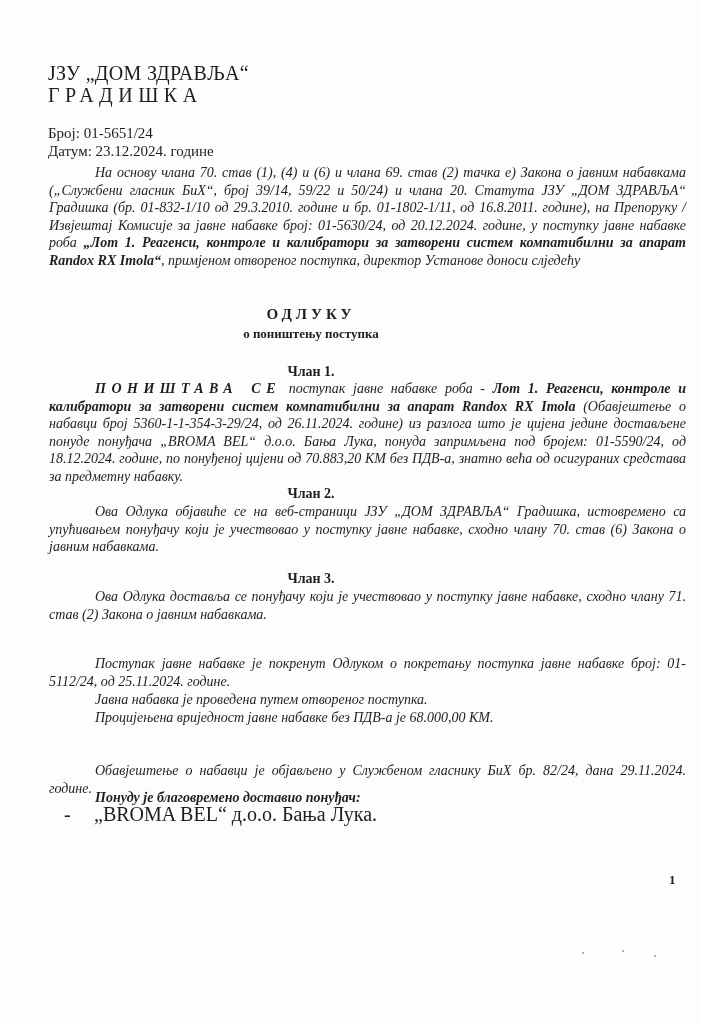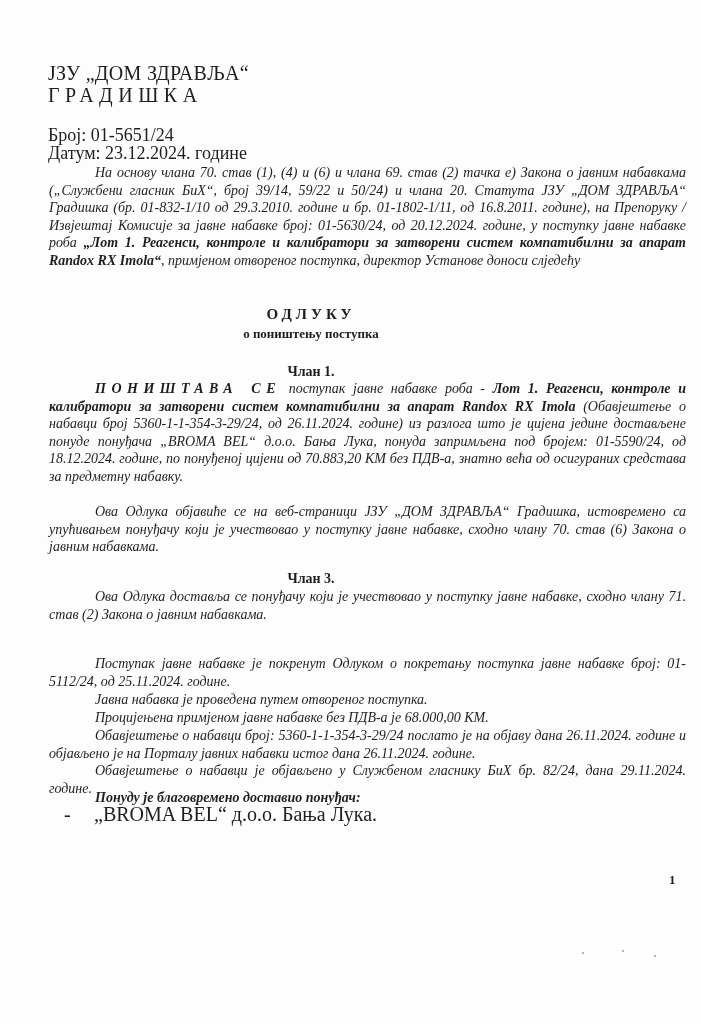--- a/index.html
+++ b/index.html
@@ -4,21 +4,21 @@
 <style>
   html, body { margin: 0; padding: 0; }
   body {
     width: 701px; height: 1024px; background: #ffffff; position: relative; overflow: hidden;
     font-family: "Liberation Serif", serif; color: #1e1e1e;
   }
   .page { position: absolute; left: 0; top: 0; width: 701px; height: 1024px; background: #fdfdfd; }
   .abs { position: absolute; }
   .org1 { left: 48px; top: 62px; font-size: 20px; letter-spacing: 0.3px; }
   .org2 { left: 48px; top: 84px; font-size: 20px; letter-spacing: 5.5px; font-weight: normal; }
-  .meta { left: 48px; font-size: 18px; }
+  .meta { left: 48px; font-size: 15px; }
   .body-text { font-size: 14px; line-height: 17.6px; text-align: justify; }
   .para { position: absolute; left: 49px; width: 637px; font-style: italic; }
   .indent { text-indent: 46px; }
   .center { position: absolute; left: 0; width: 622px; text-align: center; font-weight: bold; font-size: 14px; }
   .title { font-size: 15px; letter-spacing: 4px; }
   .spaced { letter-spacing: 5.5px; font-weight: bold; }
   b { font-weight: bold; }
   .bullet-line { position: absolute; left: 64px; top: 806px; font-size: 20px; }
   .bullet-line .dash { display: inline-block; width: 30px; }
   .pagenum { position: absolute; left: 669px; top: 872px; font-size: 13px; font-weight: bold; }
@@ -36,29 +36,29 @@
   <div class="abs meta" style="top:143px">Датум: 23.12.2024. године</div>
 
   <div class="para body-text indent" style="top:164px"><span>На основу члана 70. став (1), (4) и (6) и члана 69. став (2) тачка е) Закона о јавним набавкама („Службени гласник БиХ“, број 39/14, 59/22 и 50/24) и члана 20. Статута ЈЗУ „ДОМ ЗДРАВЉА“ Градишка (бр. 01-832-1/10 од 29.3.2010. године и бр. 01-1802-1/11, од 16.8.2011. године), на Препоруку / Извјештај Комисије за јавне набавке број: 01-5630/24, од 20.12.2024. године, у поступку јавне набавке роба </span><b>„Лот 1. Реагенси, контроле и калибратори за затворени систем компатибилни за апарат Randox RX Imola“</b><span>, примјеном отвореног поступка, директор Установе доноси слједећу</span></div>
 
   <div class="center title" style="top:306px">ОДЛУКУ</div>
   <div class="center" style="top:326px; font-size:13px">о поништењу поступка</div>
 
   <div class="center" style="top:364px">Члан 1.</div>
   <div class="para body-text indent" style="top:380px"><span class="spaced">ПОНИШТАВА СЕ</span><span> поступак јавне набавке роба - </span><b>Лот 1. Реагенси, контроле и калибратори за затворени систем компатибилни за апарат Randox RX Imola</b><span> (Обавјештење о набавци број 5360-1-1-354-3-29/24, од 26.11.2024. године) из разлога што је цијена једине достављене понуде понуђача „BROMA BEL“ д.о.о. Бања Лука, понуда запримљена под бројем: 01-5590/24, од 18.12.2024. године, по понуђеној цијени од 70.883,20 КМ без ПДВ-а, знатно већа од осигураних средстава за предметну набавку.</span></div>
 
+  <div class="center" style="top:486px">Члан 2.</div>
   <div class="para body-text indent" style="top:503px">Ова Одлука објавиће се на веб-страници ЈЗУ „ДОМ ЗДРАВЉА“ Градишка, истовремено са упућивањем понуђачу који је учествовао у поступку јавне набавке, сходно члану 70. став (6) Закона о јавним набавкама.</div>
 
   <div class="center" style="top:571px">Члан 3.</div>
   <div class="para body-text indent" style="top:588px">Ова Одлука доставља се понуђачу који је учествовао у поступку јавне набавке, сходно члану 71. став (2) Закона о јавним набавкама.</div>
 
   <div class="para body-text indent" style="top:655px">Поступак јавне набавке је покренут Одлуком о покретању поступка јавне набавке број: 01-5112/24, од 25.11.2024. године.</div>
   <div class="para body-text indent" style="top:691px">Јавна набавка је проведена путем отвореног поступка.</div>
-  <div class="para body-text indent" style="top:709px">Процијењена примјеном јавне набавке без ПДВ-а је 68.000,00 КМ.</div>
-  <div class="para body-text indent" style="top:727px">Обавјештење о набавци број: 5360-1-1-354-3-29/24 послато је на објаву дана 26.11.2024. године и објављено је на Порталу јавних набавки истог дана 26.11.2024. године.</div>
+  <div class="para body-text indent" style="top:709px">Процијењена вриједност јавне набавке без ПДВ-а је 68.000,00 КМ.</div>
   <div class="para body-text indent" style="top:762px">Обавјештење о набавци је објављено у Службеном гласнику БиХ бр. 82/24, дана 29.11.2024. године.</div>
   <div class="para body-text indent" style="top:789px; font-weight:bold">Понуду је благовремено доставио понуђач:</div>
 
   <div class="bullet-line body-text"><span class="dash">-</span><span>„BROMA BEL“ д.о.о. Бања Лука.</span></div>
 
   <div class="pagenum">1</div>
 
   <div class="specks">
     <div class="speck" style="left:2px; top:2px"></div>
     <div class="speck" style="left:42px; top:0px"></div>

